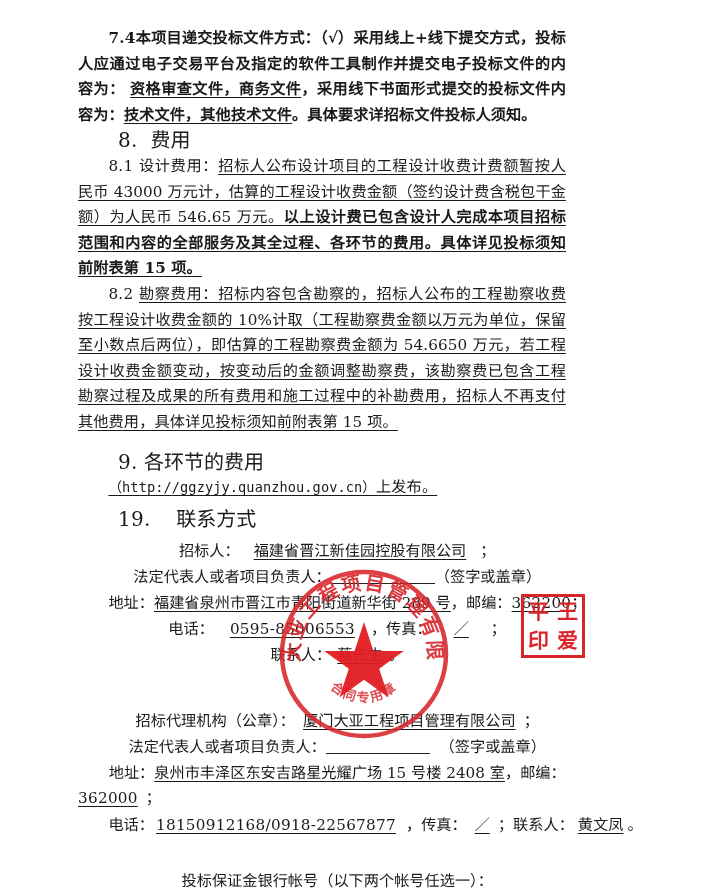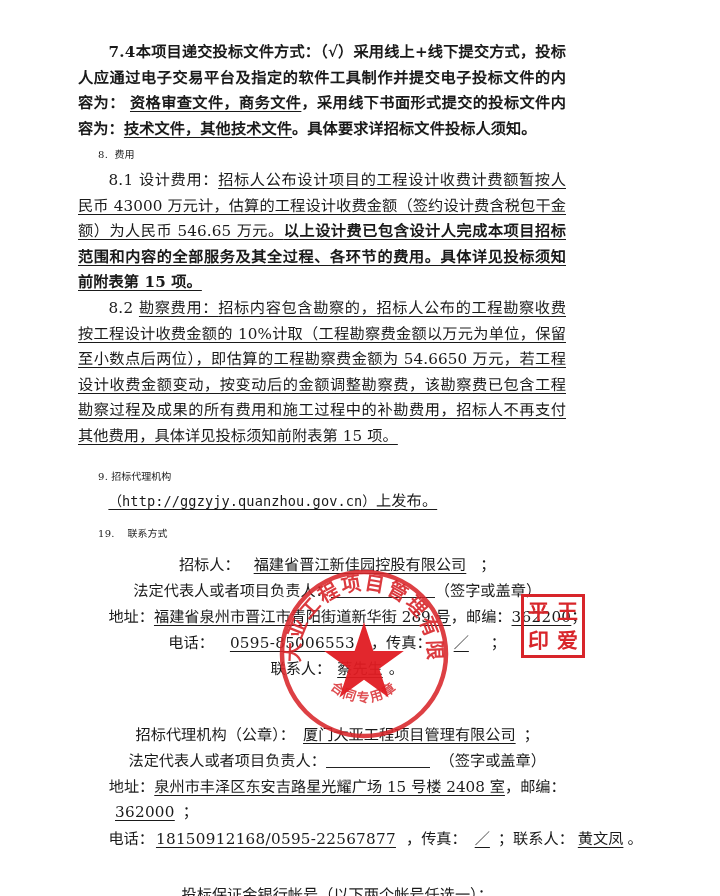--- a/index.html
+++ b/index.html
@@ -14,21 +14,21 @@
     position: relative;
     overflow: hidden;
     font-family: "DejaVu Serif", "Liberation Serif", serif;
     color: #1a1a1a;
   }
   .page {
     position: relative;
     width: 644px;
     height: 896px;
     box-sizing: border-box;
-    padding: 40px 78px 0 78px;
+    padding: 26px 78px 0 78px;
   }
   
   .para {
     font-size: 15.2px;
     line-height: 25.6px;
     text-align: justify;
     text-justify: inter-ideograph;
     margin: 0;
     letter-spacing: 0.1px;
   }
@@ -36,21 +36,21 @@
   .u  { text-decoration: underline; text-underline-offset: 2.5px; }
   .b  { font-weight: bold; }
   .num { font-family: "DejaVu Serif", "Liberation Serif", serif; letter-spacing: 0.3px; }
   .mono-ish { font-family: "DejaVu Sans Mono", "Liberation Mono", monospace; font-size: 13.6px; }
 
   .gap-sm { height: 6px; }
   .gap-md { height: 14px; }
   .gap-lg { height: 22px; }
 
   .heading {
-    font-size: 10px;
+    font-size: 20px;
     line-height: 25.6px;
     margin: 0;
     text-indent: 2em;
   }
 
   
   .spread {
     text-align: justify;
     text-align-last: justify;
   }
@@ -116,21 +116,21 @@
     <span class="b u">资格审查文件，商务文件</span><span class="b">，采用线下书面形式提交的投标文件内容为：</span><span class="b u">技术文件，其他技术文件</span><span class="b">。具体要求详招标文件投标人须知。</span></p>
 
   <p class="heading"><span class="num">8.</span>&nbsp;&nbsp;<span>费用</span></p>
 
   <p class="para indent2"><span class="num">8.1</span>&nbsp;<span>设计费用：</span><span class="u">招标人公布设计项目的工程设计收费计费额暂按人民币 43000 万元计，估算的工程设计收费金额（签约设计费含税包干金额）为人民币 546.65 万元。</span><span class="u b">以上设计费已包含设计人完成本项目招标范围和内容的全部服务及其全过程、各环节的费用。具体详见投标须知前附表第 15 项。</span></p>
 
   <p class="para indent2"><span class="num">8.2</span>&nbsp;<span class="u">勘察费用：</span><span class="u">招标内容包含勘察的，招标人公布的工程勘察收费按工程设计收费金额的 10%计取（工程勘察费金额以万元为单位，保留至小数点后两位），即估算的工程勘察费金额为 54.6650 万元，若工程设计收费金额变动，按变动后的金额调整勘察费，该勘察费已包含工程勘察过程及成果的所有费用和施工过程中的补勘费用，招标人不再支付其他费用，具体详见投标须知前附表第 15 项。</span></p>
 
   <div class="gap-md"></div>
 
-  <p class="heading"><span class="num">9.</span>&nbsp;<span>招标代理机构</span></p>
+  <p class="heading"><span class="num">9.</span>&nbsp;<span>各环节的费用</span></p>
 
 
 
   <p class="para" style="padding-left:2em;"><span class="u mono-ish">（http://ggzyjy.quanzhou.gov.cn）</span><span class="u">上发布。</span></p>
 
   <div class="gap-sm"></div>
 
   <p class="heading"><span class="num">19.</span>&nbsp;&nbsp;&nbsp;&nbsp;<span>联系方式</span></p>
 
   <div class="gap-sm"></div>
@@ -147,23 +147,23 @@
 
   <div class="gap-lg"></div>
   <div style="height:18px;"></div>
 
   <p class="line-row"><span>招标代理机构（公章）：</span><span class="u" style="padding:0 8px;">厦门大亚工程项目管理有限公司</span><span>；</span></p>
 
   <p class="line-row"><span>法定代表人或者项目负责人：</span><span class="blank blank-lg"></span>&nbsp;&nbsp;<span>（签字或盖章）</span></p>
 
   <p class="line-row wrapme"><span>地址：</span><span class="u">泉州市丰泽区东安吉路星光耀广场 15 号楼 2408 室</span><span>，</span><span>邮编：</span></p>
 
-  <p class="para" style="padding-left:0;"><span class="u num" style="padding-right:8px;margin-left:37px;">362000</span><span>；</span></p>
+  <p class="para" style="padding-left:0;"><span class="u num" style="padding-right:8px;">362000</span><span>；</span></p>
 
-  <p class="line-row"><span>电话：</span><span class="u num" style="padding:0 10px 0 2px;">18150912168/0595-22567877</span>，<span>传真：</span><span class="u" style="padding:0 8px;">／</span><span>；</span><span>联系人：</span><span class="u" style="padding:0 4px;">黄文凤</span><span>。</span></p>
+  <p class="line-row"><span>电话：</span><span class="u num" style="padding:0 10px 0 2px;">18150912168/0918-22567877</span>，<span>传真：</span><span class="u" style="padding:0 8px;">／</span><span>；</span><span>联系人：</span><span class="u" style="padding:0 4px;">黄文凤</span><span>。</span></p>
 
   <div class="gap-lg"></div>
   <div style="height:8px;"></div>
 
   <p class="line-row"><span>投标保证金银行帐号（以下两个帐号任选一）：</span></p>
 
   <p class="line-row"></p>
 
   <svg class="seal-round" viewBox="0 0 172 172">
     <defs>

